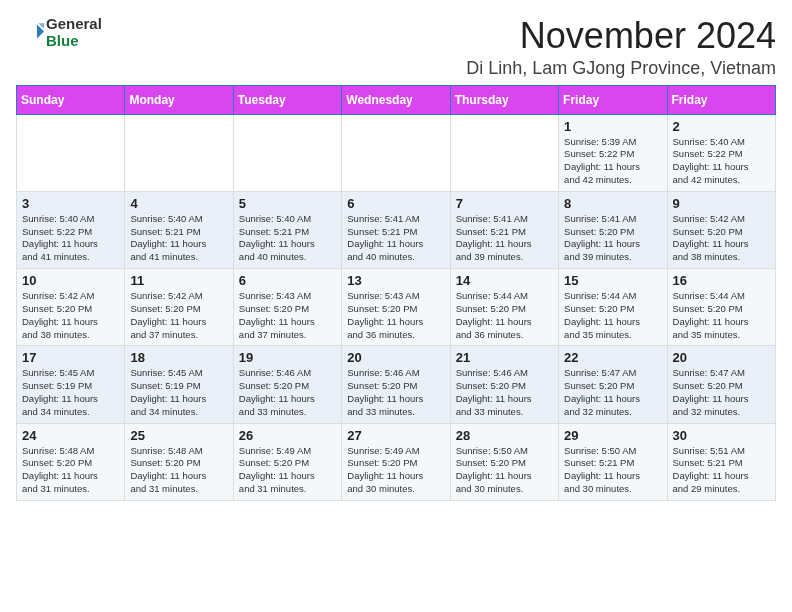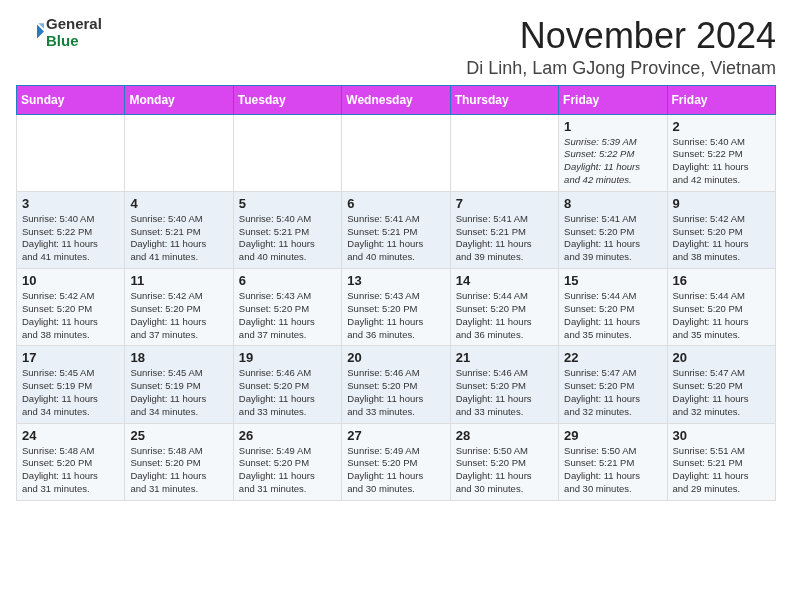--- a/index.html
+++ b/index.html
@@ -135,21 +135,21 @@
   </thead>
   <tbody id="calendar-body">
   <tr>
         <td class="empty-cell"></td>
         <td class="empty-cell"></td>
         <td class="empty-cell"></td>
         <td class="empty-cell"></td>
         <td class="empty-cell"></td>
         <td>
           <span class="day-number">1</span>
-          <div class="day-info" style="white-space: pre-line; font-style: italic;">Sunrise: 5:39 AM
+          <div class="day-info" style="white-space: pre-line;">Sunrise: 5:39 AM
 Sunset: 5:22 PM
 Daylight: 11 hours
 and 42 minutes.</div>
         </td>
         <td>
           <span class="day-number">2</span>
           <div class="day-info" style="white-space: pre-line;">Sunrise: 5:40 AM
 Sunset: 5:22 PM
 Daylight: 11 hours
 and 42 minutes.</div>

